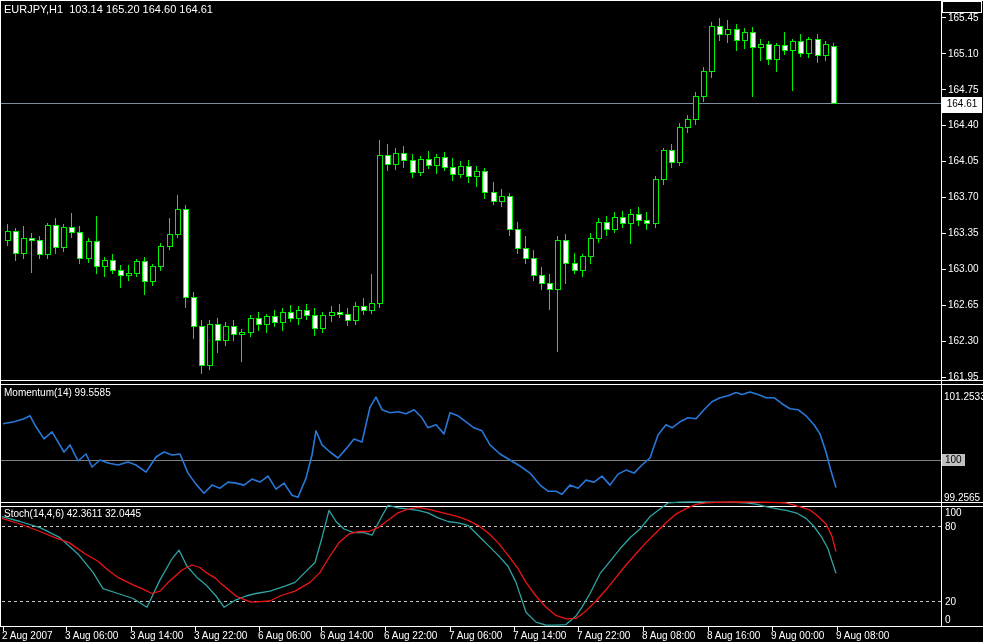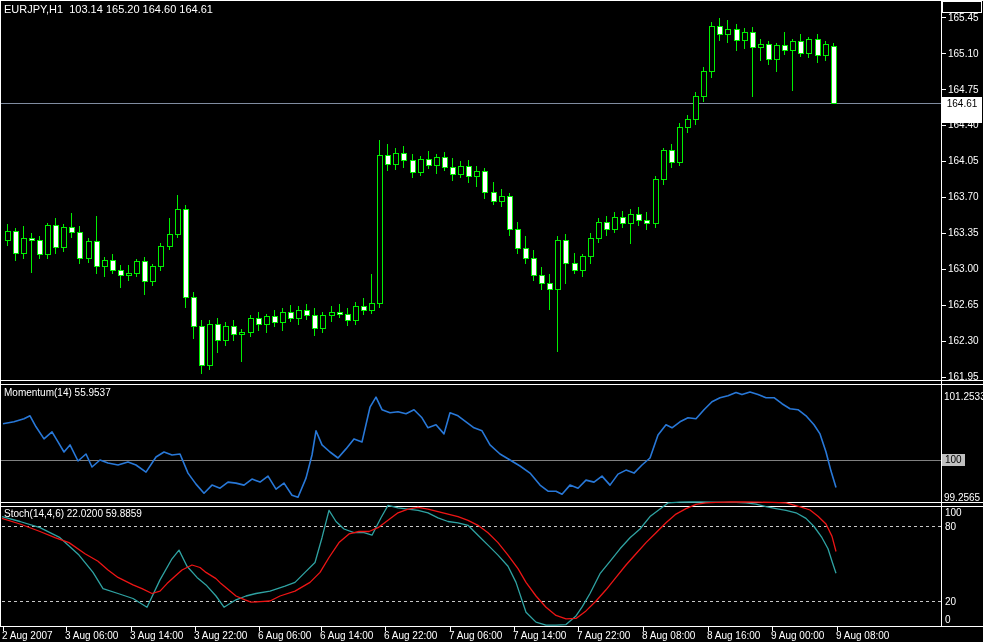--- a/index.html
+++ b/index.html
@@ -1,21 +1,21 @@
 <!DOCTYPE html>
 <html><head>
 <meta charset="utf-8">
 <style>
   html,body{margin:0;padding:0;background:#000;}
   #root{position:relative;width:983px;height:642px;background:#000;overflow:hidden;
         font-family:"Liberation Sans","DejaVu Sans",sans-serif;}
   .abs{position:absolute;}
   .wlabel{color:#fff;font-size:11px;white-space:pre;}
   .ilabel{color:#fff;font-size:10px;white-space:pre;}
-  .price-tag{left:942px;top:97px;width:40px;height:26px;background:#fff;color:#000;
+  .price-tag{left:942px;top:97px;width:40px;height:16px;background:#fff;color:#000;
              font-size:10px;line-height:13px;text-align:center;}
   .level-tag{left:942px;top:454px;background:#c0c0c0;color:#000;font-size:10px;
              line-height:12px;padding:0 3px;}
   .copyright{color:#fff;font-size:10px;white-space:pre;}
   svg{position:absolute;left:0;top:0;}
 </style>
 </head>
 <body>
 
 <div id="root">
@@ -297,21 +297,21 @@
       <line x1="708.5" y1="627" x2="708.5" y2="631" stroke="#ffffff" stroke-width="1" shape-rendering="crispEdges"></line>
       <text x="707" y="639" fill="#ffffff" font-size="10" font-family="&quot;Liberation Sans&quot;,&quot;DejaVu Sans&quot;,sans-serif" text-anchor="start">8 Aug 16:00</text>
       <line x1="772.5" y1="627" x2="772.5" y2="631" stroke="#ffffff" stroke-width="1" shape-rendering="crispEdges"></line>
       <text x="771" y="639" fill="#ffffff" font-size="10" font-family="&quot;Liberation Sans&quot;,&quot;DejaVu Sans&quot;,sans-serif" text-anchor="start">9 Aug 00:00</text>
       <line x1="837.5" y1="627" x2="837.5" y2="631" stroke="#ffffff" stroke-width="1" shape-rendering="crispEdges"></line>
       <text x="836" y="639" fill="#ffffff" font-size="10" font-family="&quot;Liberation Sans&quot;,&quot;DejaVu Sans&quot;,sans-serif" text-anchor="start">9 Aug 08:00</text>
     </svg>
 
   <div class="abs wlabel" style="left:4px;top:3px;">EURJPY,H1  103.14 165.20 164.60 164.61</div>
 
-  <div class="abs ilabel" style="left:4px;top:387px;">Momentum(14) 55.9537</div>
-
-  <div class="abs ilabel" style="left:4px;top:508px;">Stoch(14,4,6) 22.0200 59.8859</div>
+  <div class="abs ilabel" style="left:4px;top:387px;">Momentum(14) 99.5585</div>
+
+  <div class="abs ilabel" style="left:4px;top:508px;">Stoch(14,4,6) 42.3611 32.0445</div>
 
 
   <div class="abs price-tag">164.61</div>
 
   <div class="abs level-tag">100</div>
 </div>
 
 </body></html>

